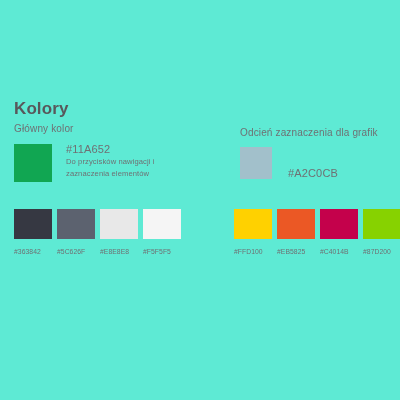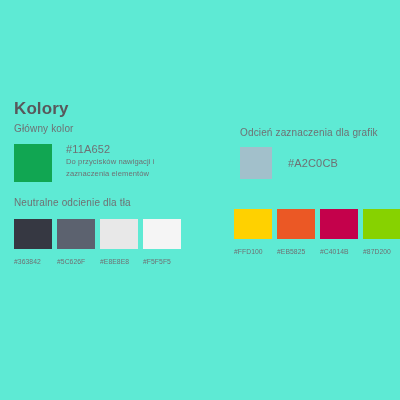--- a/index.html
+++ b/index.html
@@ -75,21 +75,21 @@
     color: #6f7073;
     line-height: 11.5px;
     letter-spacing: 0.1px;
     max-width: 110px;
     margin-top: 1px;
   }
 
   
   .contrast-row {
     display: flex;
-    align-items: center;
+    align-items: flex-end;
     margin-top: 9px;
   }
   .swatch-md {
     width: 32px;
     height: 32px;
     flex: 0 0 auto;
   }
   .contrast-text {
     margin-left: 16px;
   }
@@ -139,21 +139,20 @@
     <div class="section-label">Odcień zaznaczenia dla grafik</div>
     <div class="contrast-row">
       <div class="swatch-md" style="background: rgb(162, 192, 203);"></div>
       <div class="contrast-text">
         <div class="hex-main">#A2C0CB</div>
       </div>
     </div>
   </div>
 
   <div class="section sec-neutral">
-    <div class="section-label">Neutralne odcienie dla tła</div>
     <div class="palette">
       <div class="palette-col">
         <div class="swatch" style="background: rgb(54, 56, 66);"></div>
         <div class="hex">#363842</div>
       </div>
       <div class="palette-col">
         <div class="swatch" style="background: rgb(92, 98, 111);"></div>
         <div class="hex">#5C626F</div>
       </div>
       <div class="palette-col">

